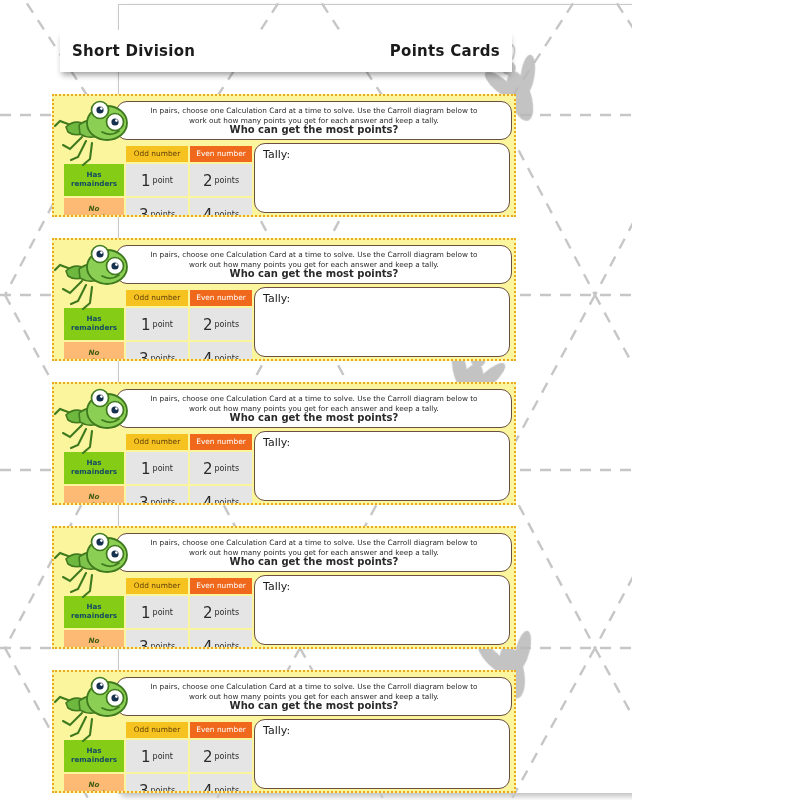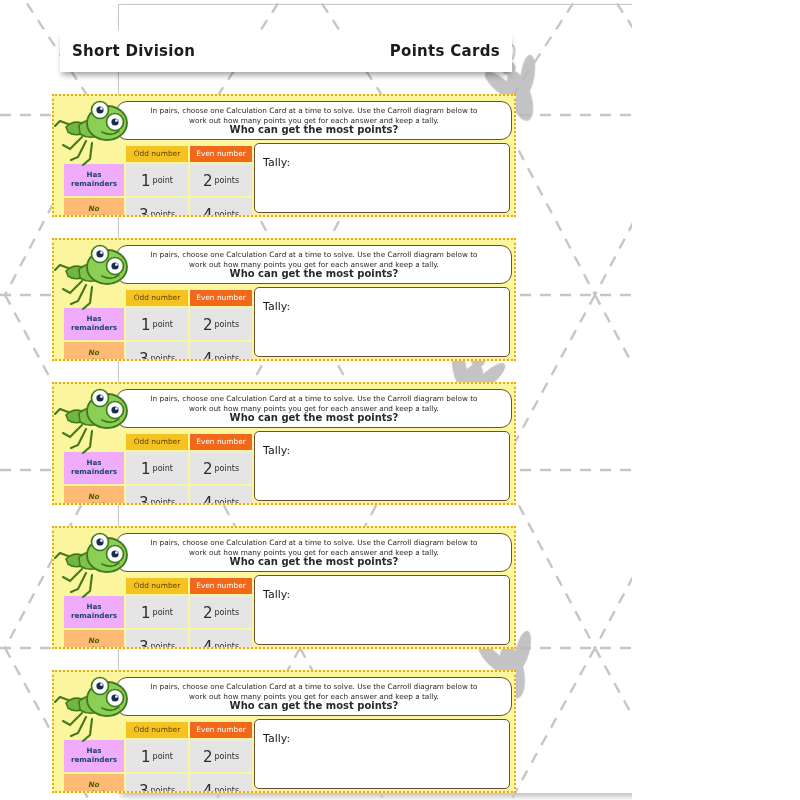--- a/index.html
+++ b/index.html
@@ -167,21 +167,21 @@
   .rowlbl {
     width: 60px;
     height: 32px;
     font-family: "DejaVu Sans", sans-serif;
     font-size: 7.2px;
     font-weight: bold;
     text-align: center;
     vertical-align: middle;
     line-height: 8.6px;
   }
-  .rowlbl-has { background: #f0abfc; color: #154a63; }
+  .rowlbl-has { background: #84cc16; color: #154a63; }
   .rowlbl-no  { background: #fdba74; color: #3f5c12; font-style: italic; }
 
   .pts {
     width: 62px;
     height: 32px;
     background: #e5e5e5;
     text-align: center;
     vertical-align: middle;
     white-space: nowrap;
   }
@@ -201,24 +201,24 @@
 
   
   .tally {
     position: absolute;
     left: 200px;
     top: 47px;
     width: 256px;
     height: 70px;
     background: #ffffff;
     border: 1.6px solid #6b4f3f;
-    border-radius: 5px;
+    border-radius: 11px;
     box-sizing: border-box;
     z-index: 2;
-    padding: 8px 8px;
+    padding: 0 8px;
   }
   .tally-label {
     font-family: "DejaVu Sans", sans-serif;
     font-size: 11px;
     color: #1b1b1b;
   }
 
   
   .footer {
     position: absolute;

